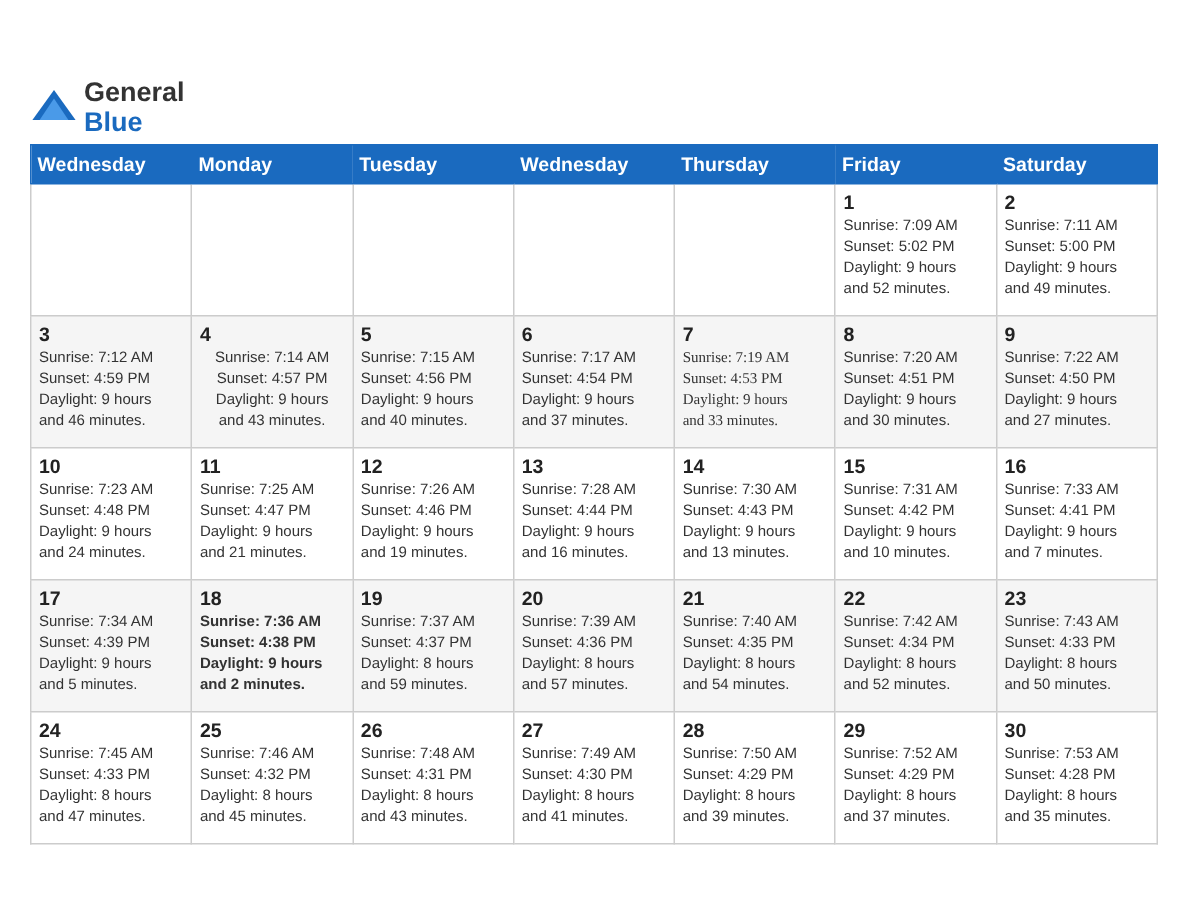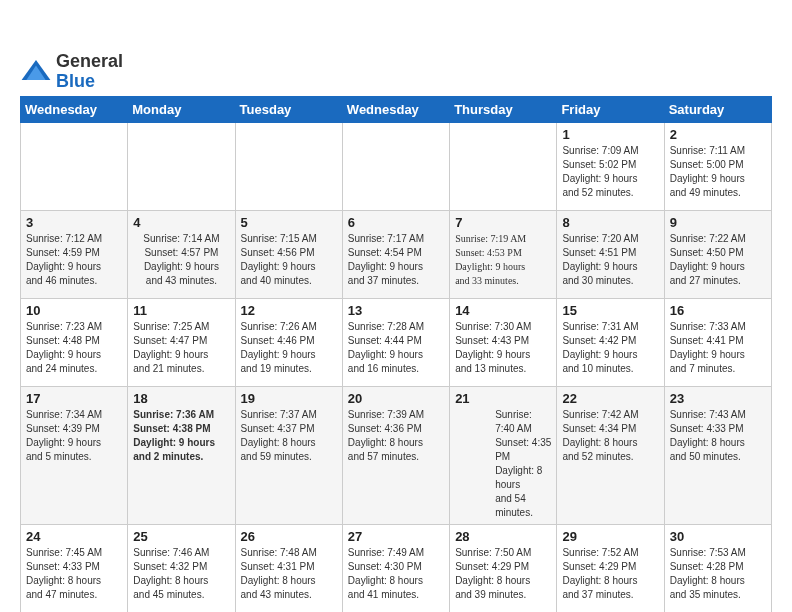--- a/index.html
+++ b/index.html
@@ -277,21 +277,21 @@
           </td>
           <td>
             <span class="day-num">20</span>
             <div class="day-info" style="white-space: pre-line;">Sunrise: 7:39 AM
 Sunset: 4:36 PM
 Daylight: 8 hours
 and 57 minutes.</div>
           </td>
           <td>
             <span class="day-num">21</span>
-            <div class="day-info" style="white-space: pre-line; margin-left: 40px;">Sunrise: 7:40 AM
+            <div class="day-info" style="white-space: pre-line;">Sunrise: 7:40 AM
 Sunset: 4:35 PM
 Daylight: 8 hours
 and 54 minutes.</div>
           </td>
           <td>
             <span class="day-num">22</span>
             <div class="day-info" style="white-space: pre-line;">Sunrise: 7:42 AM
 Sunset: 4:34 PM
 Daylight: 8 hours
 and 52 minutes.</div>

